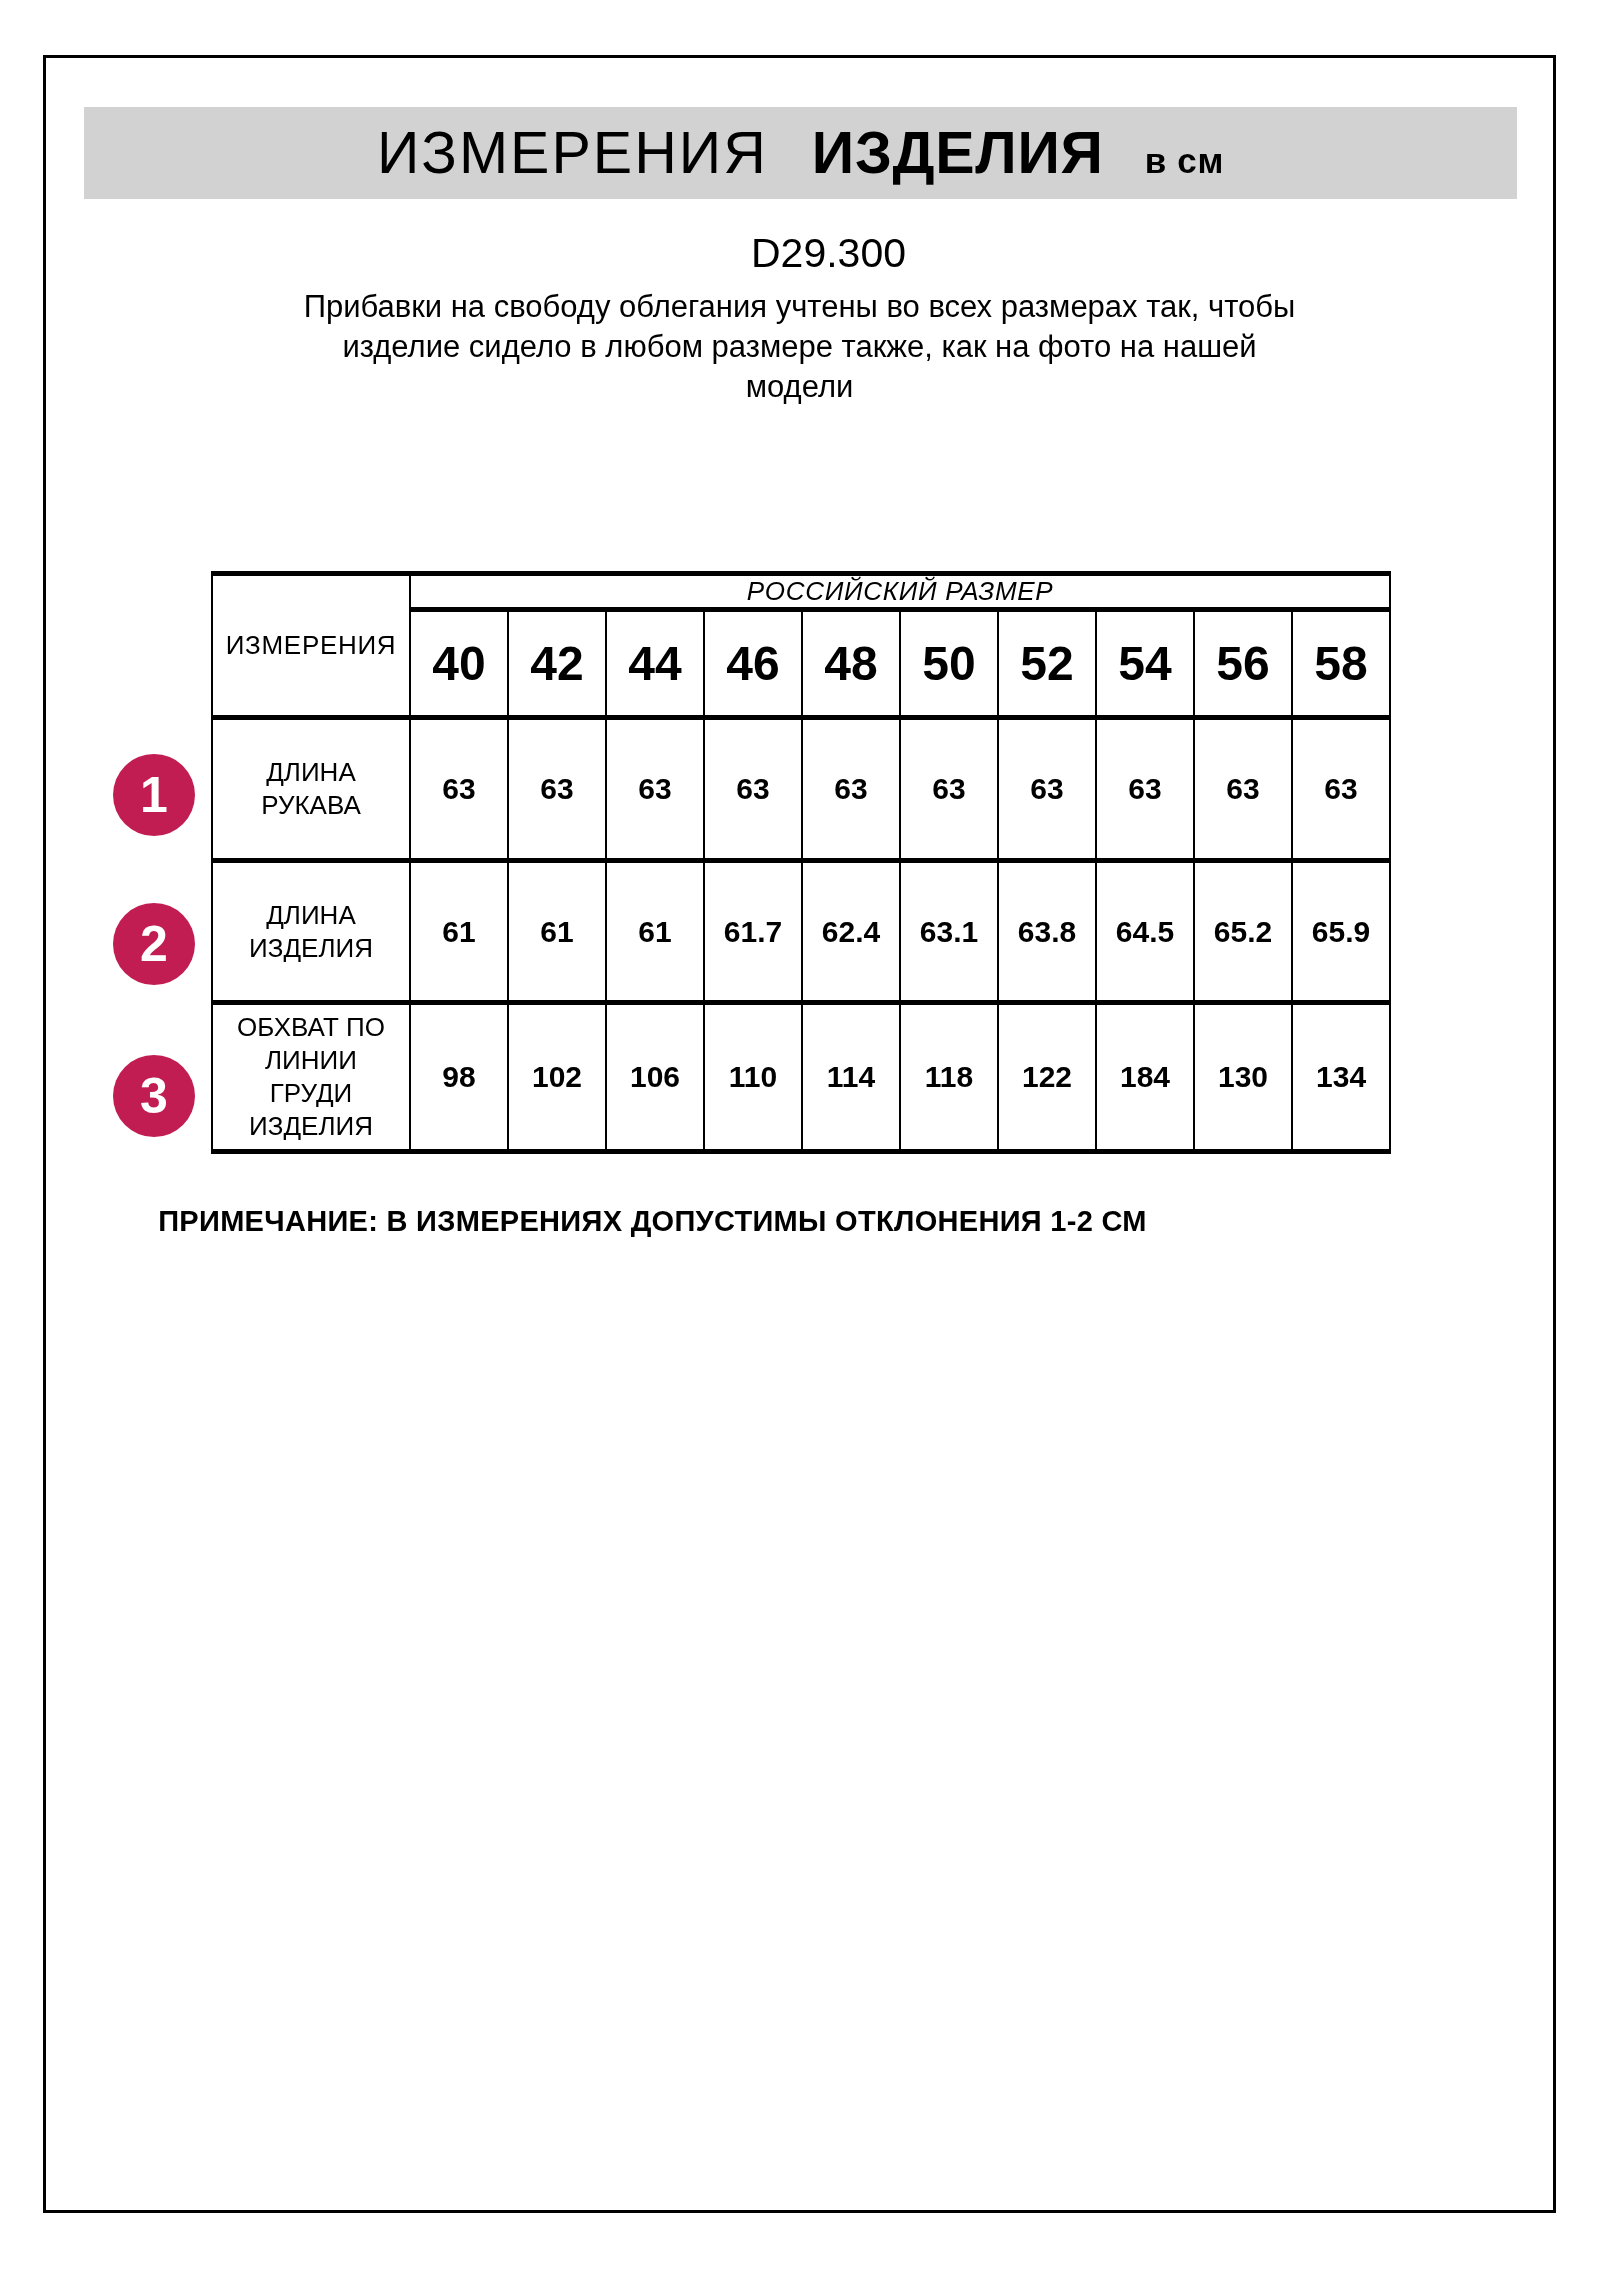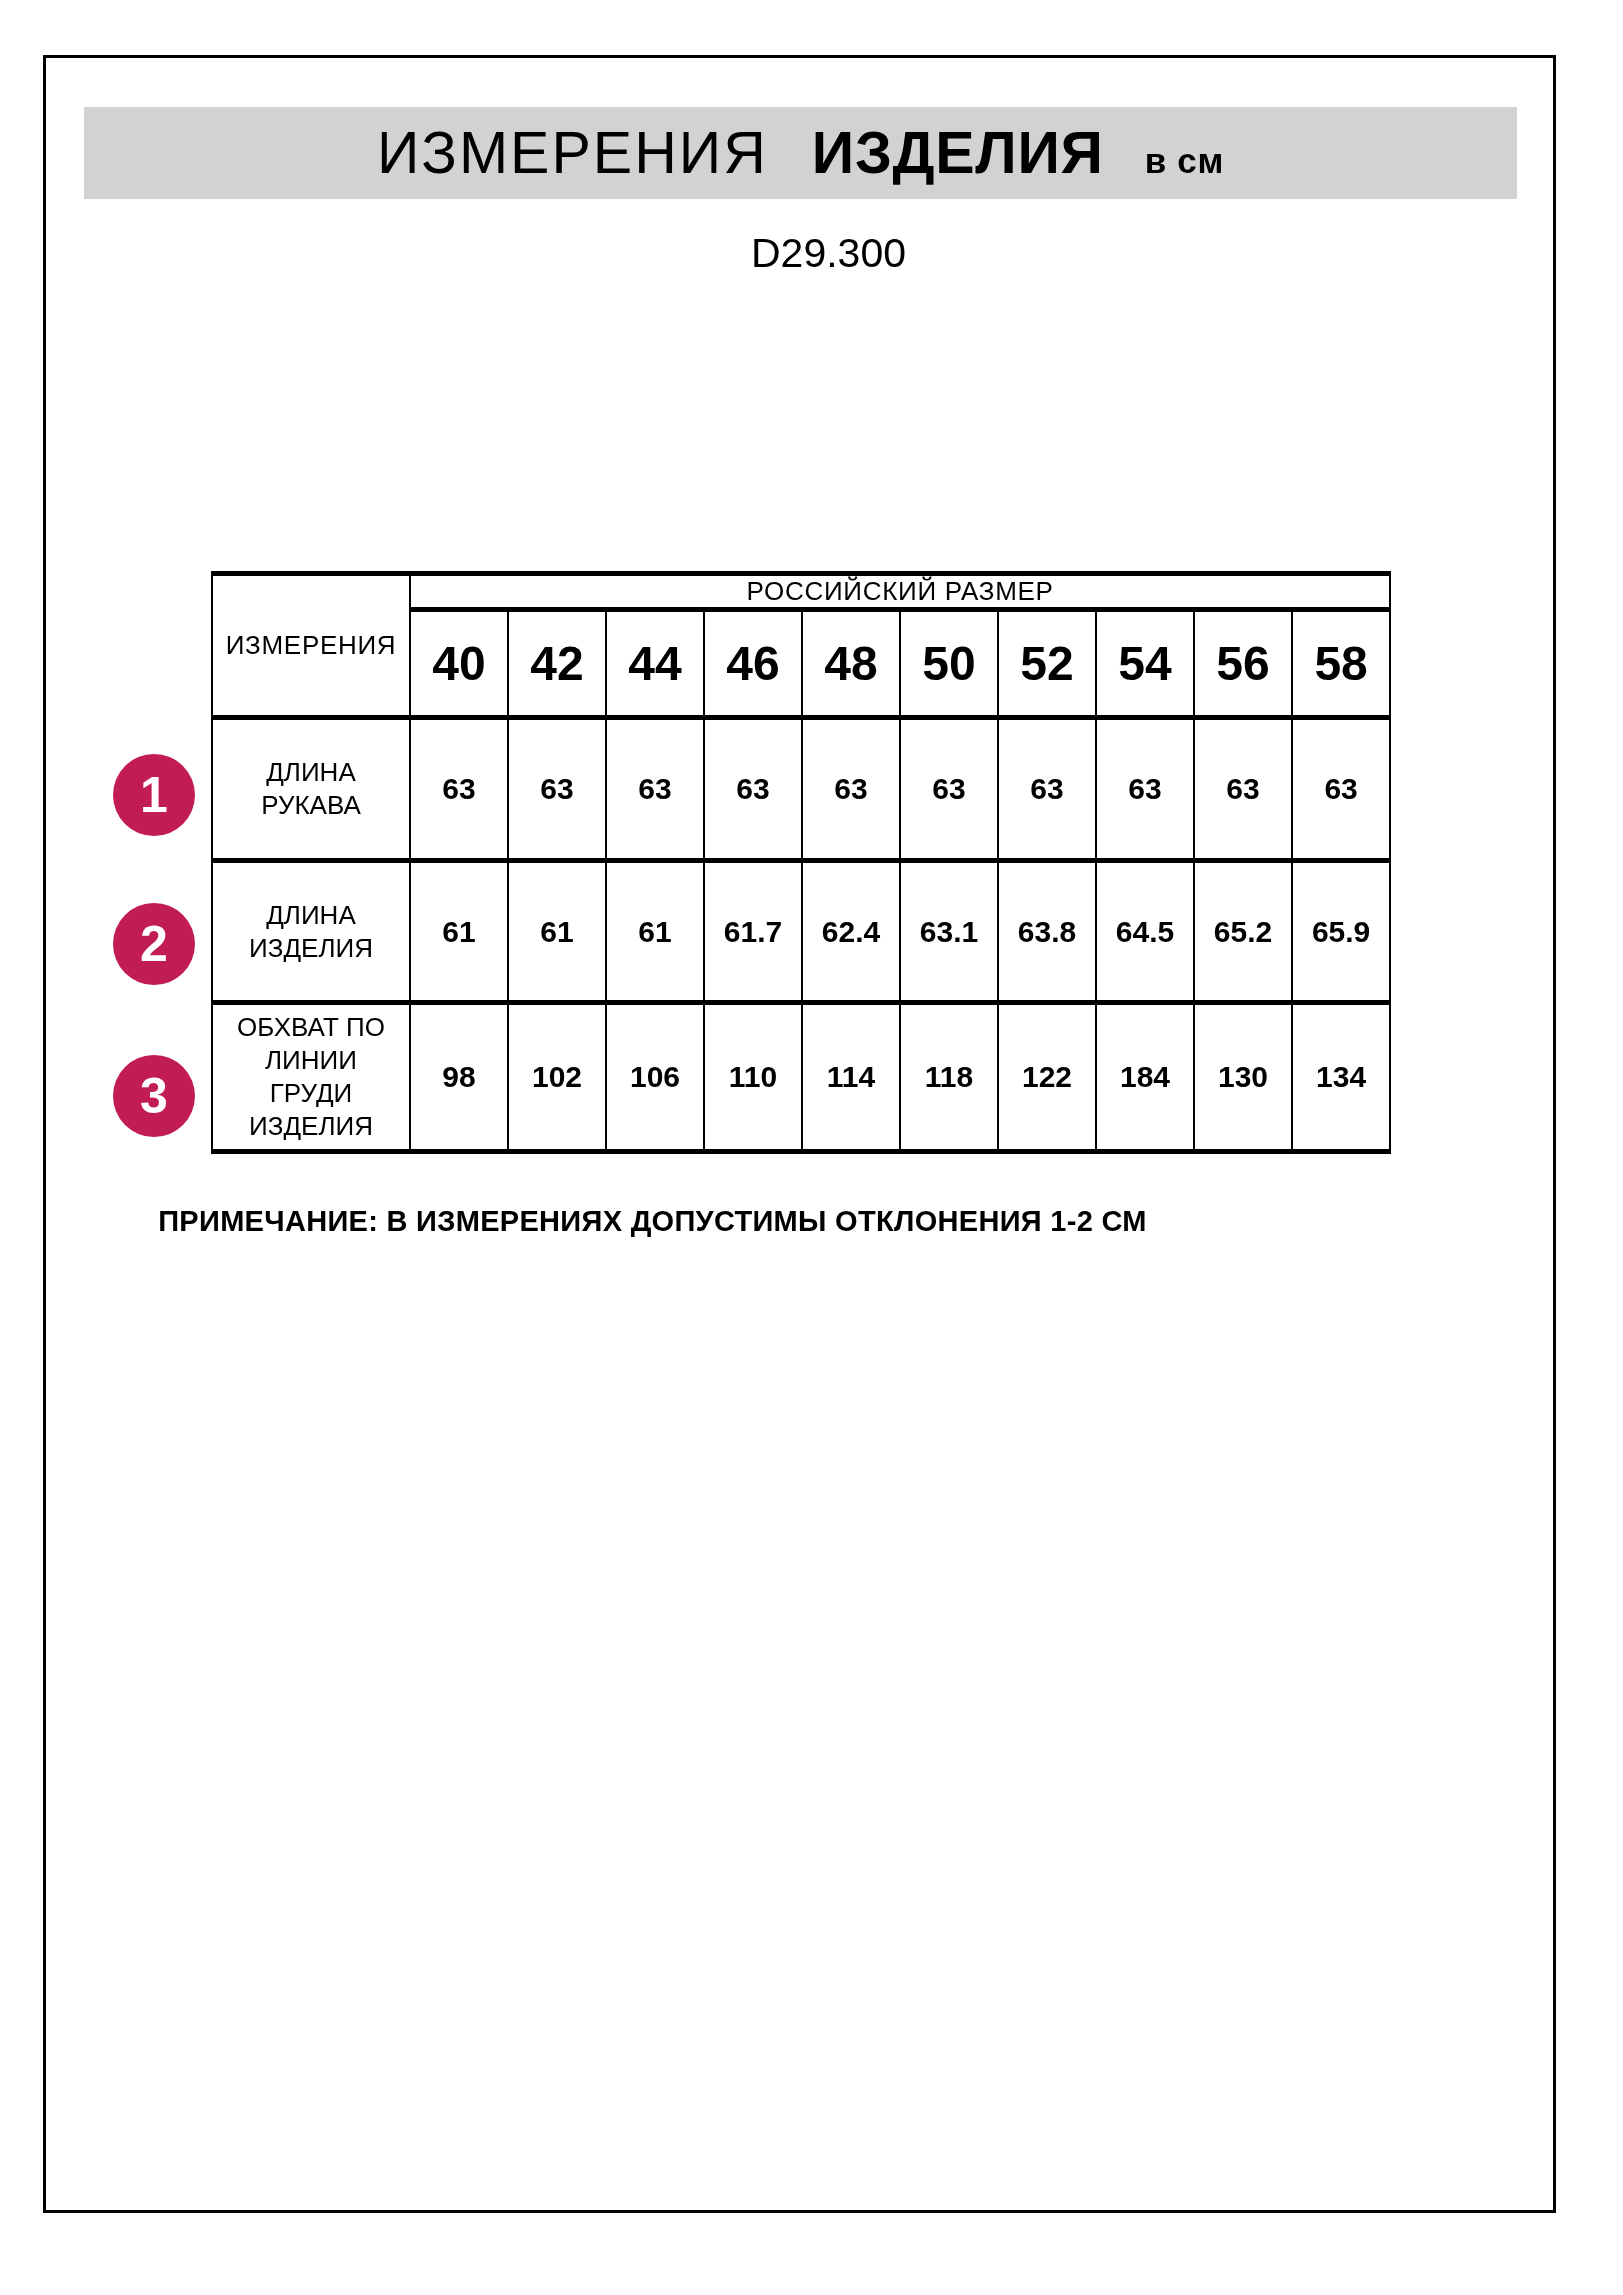--- a/index.html
+++ b/index.html
@@ -19,21 +19,21 @@
            font-size:41px;font-weight:400;}
   .intro{position:absolute;left:43px;top:287px;width:1513px;text-align:center;
          font-size:31px;font-weight:400;line-height:40px;}
   
   table.sizes{position:absolute;left:211px;top:571px;width:1180px;
               border-collapse:collapse;table-layout:fixed;}
   table.sizes th,table.sizes td{
       border-left:2.6px solid #000;border-right:2.6px solid #000;
       border-top:5.2px solid #000;border-bottom:5.2px solid #000;
       text-align:center;vertical-align:middle;padding:0;}
-  .h-group{font-size:26px;font-weight:400;letter-spacing:0.7px;}
+  .h-group{font-size:26px;font-weight:400;letter-spacing:0.7px;font-style:italic;}
   .h-measure{font-size:26px;font-weight:400;letter-spacing:0.7px;}
   .h-size{font-size:48px;font-weight:700;}
   td.label{font-size:26px;font-weight:400;line-height:33px;}
   td.label .cellwrap{width:157px;margin:0 auto;}
   td.value{font-size:30px;font-weight:700;}
   tr.r-group{height:33px;}
   tr.r-sizes{height:108px;}
   tr.r-1{height:143px;padding-left:44px;}
   tr.r-2{height:142px;}
   tr.r-3{height:149px;}
@@ -55,20 +55,25 @@
   <div class="frame"></div>
 
   <div class="band">
     <div class="line">
       <span class="t-word1">ИЗМЕРЕНИЯ</span><span class="t-word2">ИЗДЕЛИЯ</span><span class="t-suffix">в см</span>
     </div>
   </div>
 
   <div class="article">D29.300</div>
 
+  <div class="intro">
+    <div>Прибавки на свободу облегания учтены во всех размерах так, чтобы</div>
+    <div>изделие сидело в любом размере также, как на фото на нашей</div>
+    <div>модели</div>
+  </div>
 
   <table class="sizes">
     <colgroup>
       <col style="width:198px">
       <col style="width:98px">
         <col style="width:98px">
         <col style="width:98px">
         <col style="width:98px">
         <col style="width:98px">
       <col style="width:98px">

